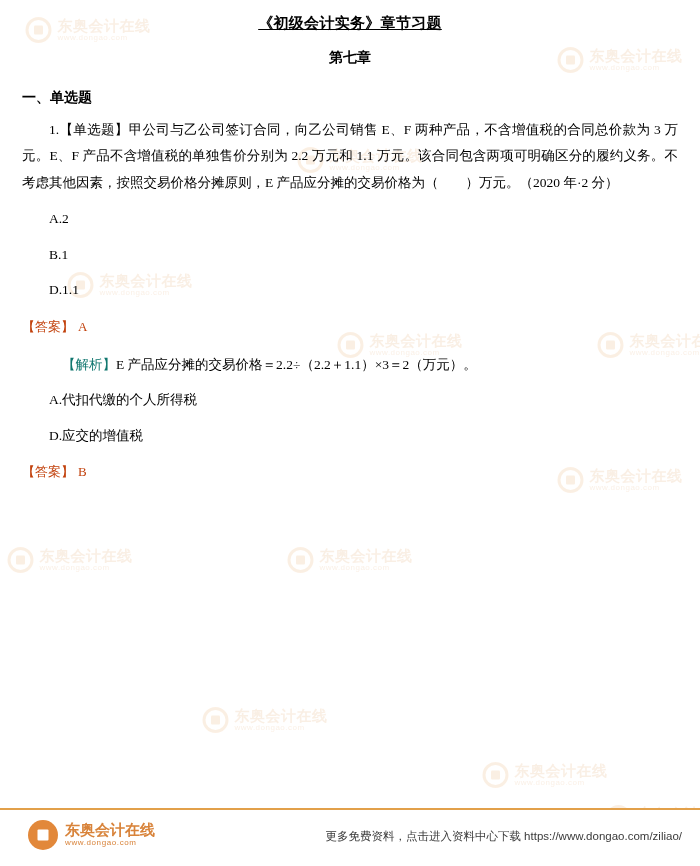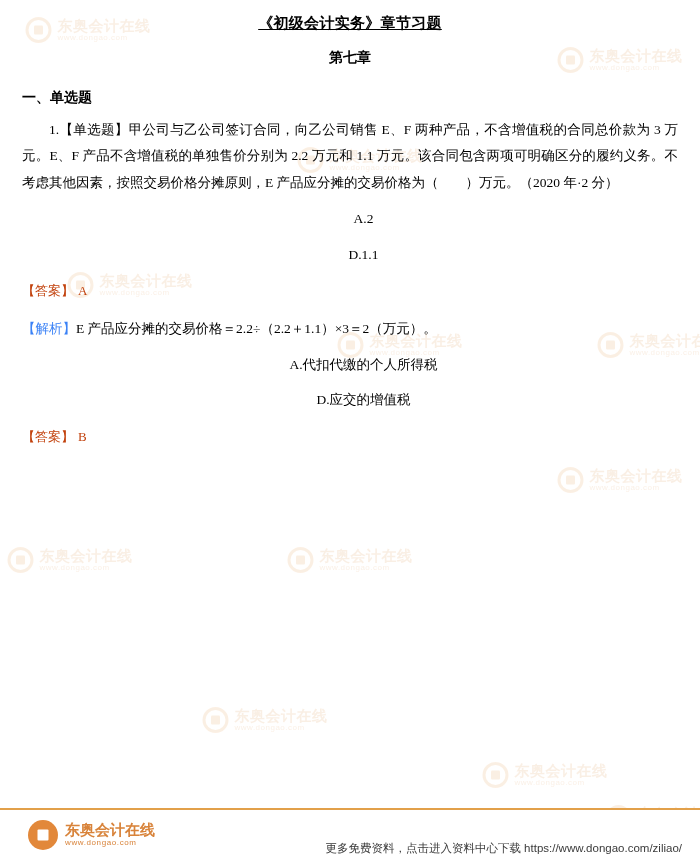--- a/index.html
+++ b/index.html
@@ -92,35 +92,34 @@
     line-height: 1.95;
     margin: 10px 0 0 0;
     text-align: justify;
   }
   .q-body { text-indent: 2em; }
   .opt {
     font-size: 13.5px;
     line-height: 1.9;
     margin: 10px 0 0 0;
     padding-left: 2em;
-    text-align: center;
   }
   .ans {
     font-size: 13px;
     line-height: 1.9;
     margin: 12px 0 0 0;
     color: #c2410c;
   }
   .ans .ans-letter { margin-left: 4px; }
   .expl {
     font-size: 13.5px;
     line-height: 1.9;
     margin: 12px 0 0 0;
   }
-  .expl .expl-tag { color: #3b82f6; }
+  .expl .expl-tag { color: #0f766e; margin-left: 40px; }
   .u { text-decoration: underline; }
 
   
   .footer {
     position: absolute;
     left: 0; right: 0; bottom: 0;
     height: 58px;
     z-index: 3;
     border-top: 2px solid #e2a04a;
     background: #ffffff;
@@ -159,21 +158,21 @@
   .footer-logo .f-t2 {
     font-family: "Liberation Sans", sans-serif;
     font-size: 8px;
     color: #d8833a;
     letter-spacing: 0.6px;
     white-space: nowrap;
   }
   .footer-note {
     position: absolute;
     right: 18px;
-    bottom: 10px;
+    bottom: 22px;
     font-size: 11.5px;
     color: #3a3a3a;
     font-family: "Liberation Sans", sans-serif;
     white-space: nowrap;
   }
 </style>
 </head>
 <body>
 
 <div class="wm-layer">
@@ -264,20 +263,21 @@
 </div>
 
 <div class="page">
 
   <div class="doc-title">《初级会计实务》章节习题</div>
   <div class="doc-subtitle">第七章</div>
   <div class="section-heading">一、单选题</div>
 
   <div class="para q-body">1.【单选题】甲公司与乙公司签订合同，向乙公司销售 E、F 两种产品，不含增值税的合同总价款为 3 万元。E、F 产品不含增值税的单独售价分别为 2.2 万元和 1.1 万元。该合同包含两项可明确区分的履约义务。不考虑其他因素，按照交易价格分摊原则，E 产品应分摊的交易价格为（　　）万元。（2020 年·2 分）</div>
   <div class="opt">A.2</div>
+  <div class="opt">B.1</div>
   <div class="opt">D.1.1</div>
   <div class="ans">
     <span>【答案】</span><span class="ans-letter">A</span>
   </div>
   <div class="expl">
     <span class="expl-tag">【解析】</span><span>E 产品应分摊的交易价格＝2.2÷（2.2＋1.1）×3＝2（万元）。</span>
   </div>
 
   <div class="opt">A.代扣代缴的个人所得税</div>
   <div class="opt">D.应交的增值税</div>

